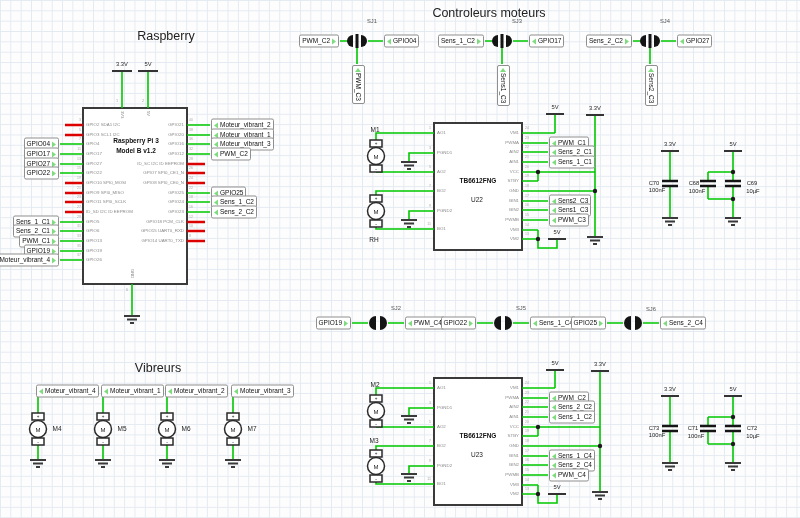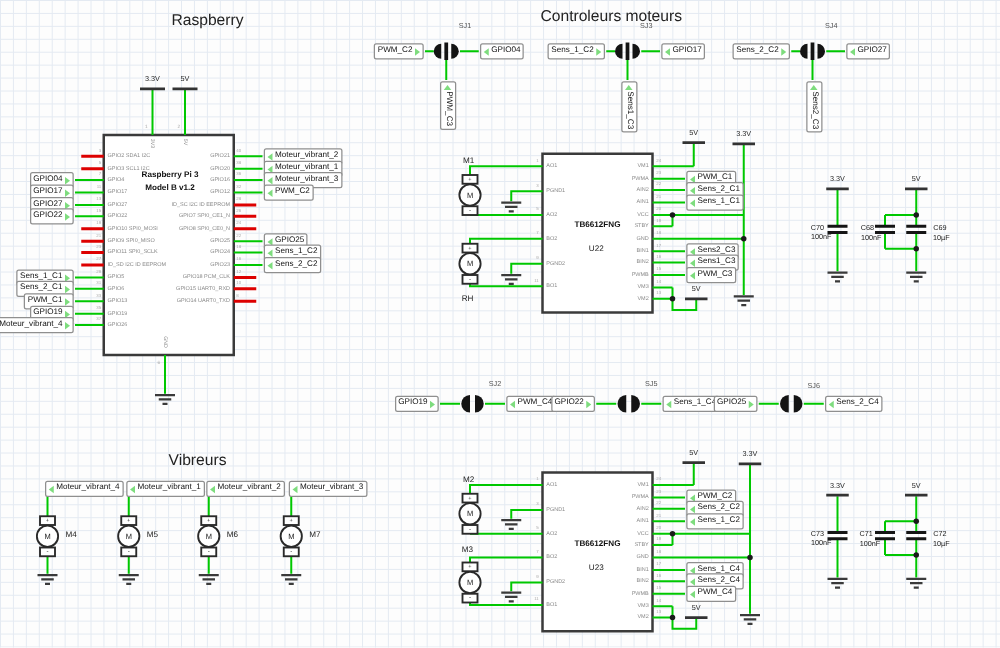--- a/index.html
+++ b/index.html
@@ -184,21 +184,21 @@
         <circle class="jdot" cx="733" cy="199" r="2.2"></circle>
       <circle class="jdot" cx="538" cy="427" r="2.2"></circle>
         <circle class="jdot" cx="538" cy="494" r="2.2"></circle>
       <circle class="jdot" cx="600" cy="446" r="2.2"></circle>
       <circle class="jdot" cx="733" cy="417" r="2.2"></circle>
         <circle class="jdot" cx="733" cy="444" r="2.2"></circle>
     </g>
   </svg>
 
   <div id="labels">
-      <span class="t" style="left: 166px; top: 16px; font-size: 12.5px; color: rgb(34, 34, 34);">Raspberry</span>
+      <span class="t" style="left: 166px; top: 36px; font-size: 12.5px; color: rgb(34, 34, 34);">Raspberry</span>
       <span class="t" style="left: 489px; top: 13px; font-size: 12.5px; color: rgb(34, 34, 34);">Controleurs moteurs</span>
       <span class="t" style="left: 158px; top: 368px; font-size: 12.5px; color: rgb(34, 34, 34);">Vibreurs</span>
       <span class="t" style="left: 122px; top: 65px; font-size: 5.8px; color: rgb(43, 43, 43);">3.3V</span>
       <span class="t" style="left: 148px; top: 65px; font-size: 5.8px; color: rgb(43, 43, 43);">5V</span>
       <span class="t" style="left: 555px; top: 108px; font-size: 5.8px; color: rgb(43, 43, 43);">5V</span>
       <span class="t" style="left: 595px; top: 109px; font-size: 5.8px; color: rgb(43, 43, 43);">3.3V</span>
       <span class="t" style="left: 557px; top: 233px; font-size: 5.8px; color: rgb(43, 43, 43);">5V</span>
       <span class="t" style="left: 670px; top: 145px; font-size: 5.8px; color: rgb(43, 43, 43);">3.3V</span>
       <span class="t" style="left: 733px; top: 145px; font-size: 5.8px; color: rgb(43, 43, 43);">5V</span>
       <span class="t" style="left: 555px; top: 364px; font-size: 5.8px; color: rgb(43, 43, 43);">5V</span>

